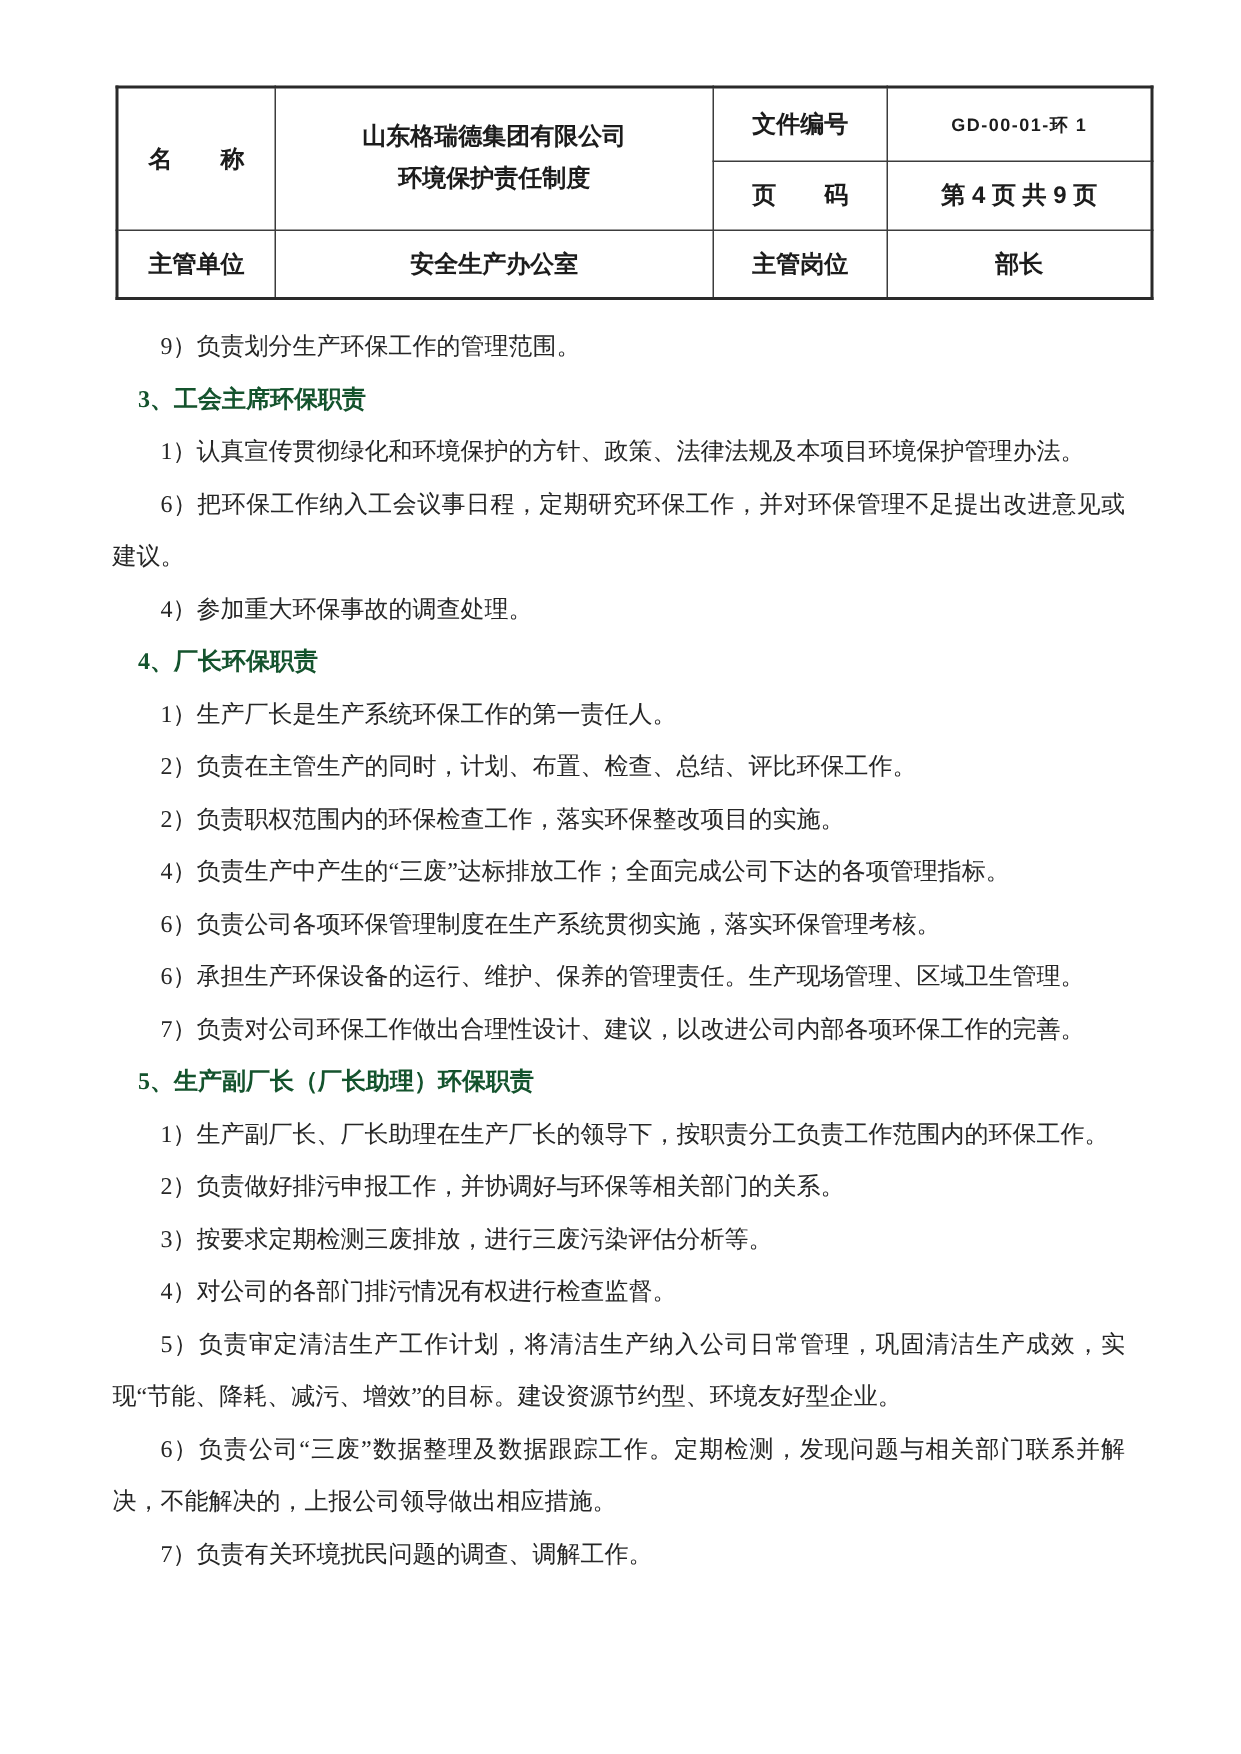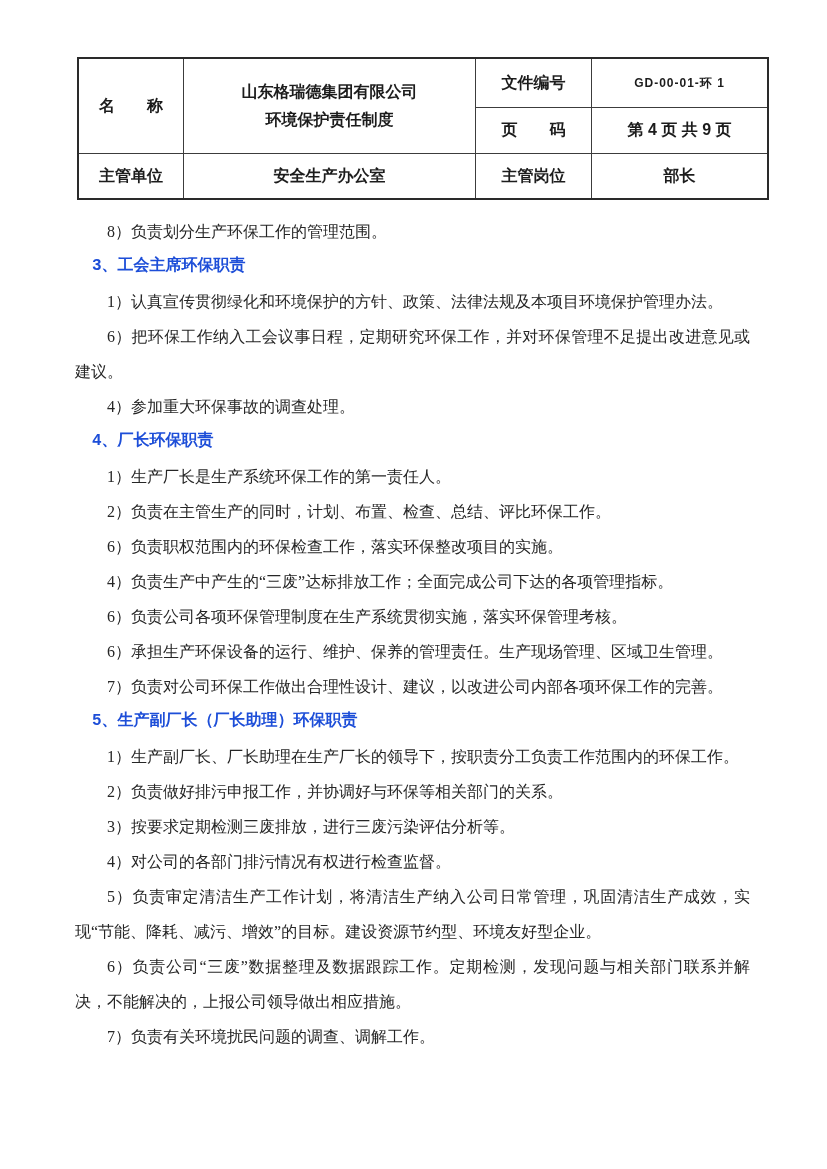--- a/index.html
+++ b/index.html
@@ -62,22 +62,22 @@
     overflow-wrap: break-word;
     color: #262626;
   }
   .doc-body p.item {
     text-indent: 32px;
     font-family: "Liberation Serif", serif;
   }
   .doc-body p.heading {
     text-indent: 17px;
     font-weight: bold;
-    color: #1d4ed8;
-    font-family: Liberation Mono, monospace;
+    color: #14532d;
+    font-family: Liberation Serif, serif;
   }
 </style>
 </head>
 <body>
 
 <div class="page">
 
   <table class="doc-header-table">
     <tbody>
       <tr class="row-1">
@@ -96,29 +96,29 @@
       <tr class="row-3">
         <td class="col-1">主管单位</td>
         <td class="col-2">安全生产办公室</td>
         <td class="col-3">主管岗位</td>
         <td class="col-4">部长</td>
       </tr>
     </tbody>
   </table>
 
   <div class="doc-body">
-      <p class="item">8）负责划分生产环保工作的管理范围。</p>
+      <p class="item">9）负责划分生产环保工作的管理范围。</p>
       <p class="heading">3、工会主席环保职责</p>
       <p class="item">1）认真宣传贯彻绿化和环境保护的方针、政策、法律法规及本项目环境保护管理办法。</p>
       <p class="item">6）把环保工作纳入工会议事日程，定期研究环保工作，并对环保管理不足提出改进意见或建议。</p>
       <p class="item">4）参加重大环保事故的调查处理。</p>
       <p class="heading">4、厂长环保职责</p>
       <p class="item">1）生产厂长是生产系统环保工作的第一责任人。</p>
       <p class="item">2）负责在主管生产的同时，计划、布置、检查、总结、评比环保工作。</p>
-      <p class="item">6）负责职权范围内的环保检查工作，落实环保整改项目的实施。</p>
+      <p class="item">2）负责职权范围内的环保检查工作，落实环保整改项目的实施。</p>
       <p class="item">4）负责生产中产生的“三废”达标排放工作；全面完成公司下达的各项管理指标。</p>
       <p class="item">6）负责公司各项环保管理制度在生产系统贯彻实施，落实环保管理考核。</p>
       <p class="item">6）承担生产环保设备的运行、维护、保养的管理责任。生产现场管理、区域卫生管理。</p>
       <p class="item">7）负责对公司环保工作做出合理性设计、建议，以改进公司内部各项环保工作的完善。</p>
       <p class="heading">5、生产副厂长（厂长助理）环保职责</p>
       <p class="item">1）生产副厂长、厂长助理在生产厂长的领导下，按职责分工负责工作范围内的环保工作。</p>
       <p class="item">2）负责做好排污申报工作，并协调好与环保等相关部门的关系。</p>
       <p class="item">3）按要求定期检测三废排放，进行三废污染评估分析等。</p>
       <p class="item">4）对公司的各部门排污情况有权进行检查监督。</p>
       <p class="item">5）负责审定清洁生产工作计划，将清洁生产纳入公司日常管理，巩固清洁生产成效，实现“节能、降耗、减污、增效”的目标。建设资源节约型、环境友好型企业。</p>

